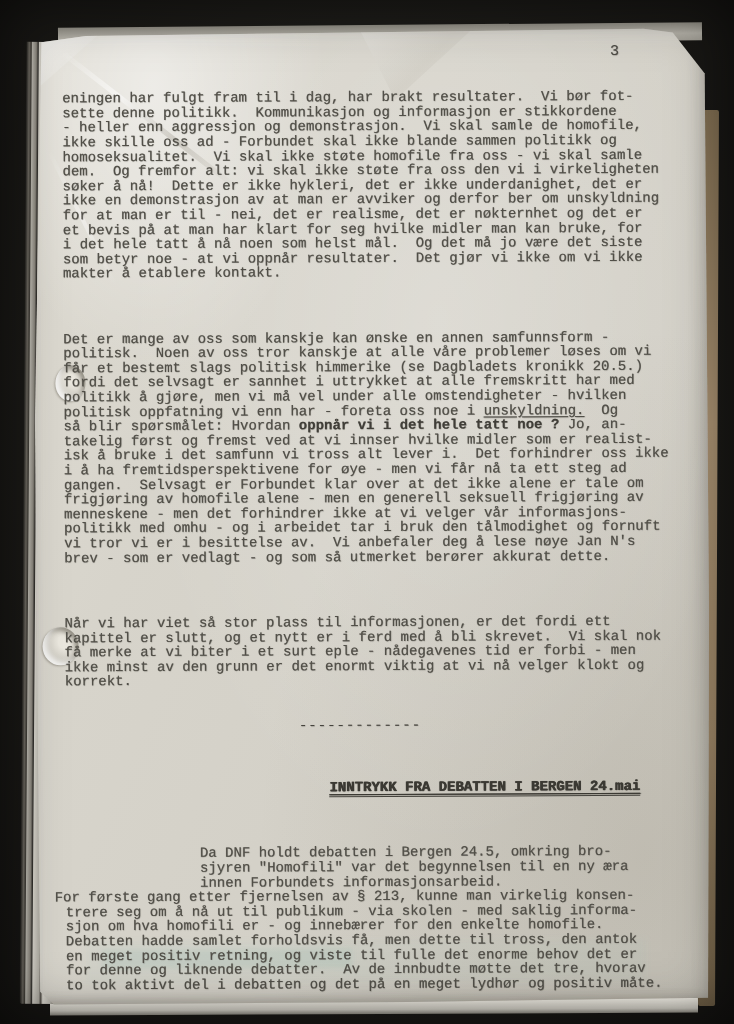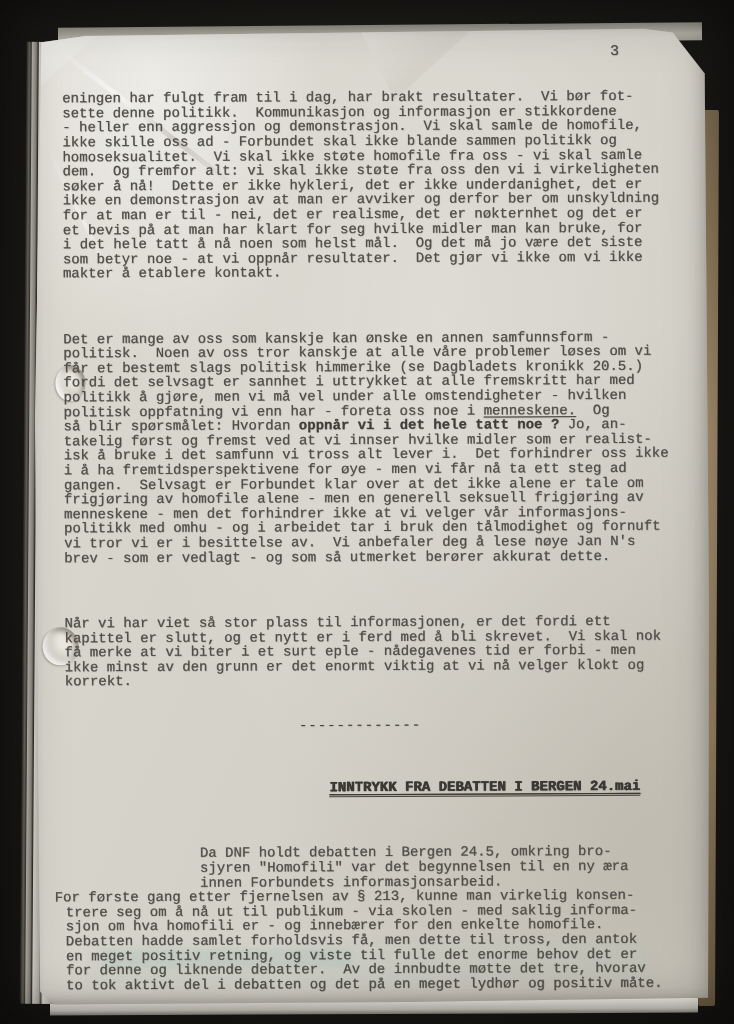--- a/index.html
+++ b/index.html
@@ -132,21 +132,21 @@
 et bevis på at man har klart for seg hvilke midler man kan bruke, for
 i det hele tatt å nå noen som helst mål.  Og det må jo være det siste
 som betyr noe - at vi oppnår resultater.  Det gjør vi ikke om vi ikke
 makter å etablere kontakt.</p>
 
       <p><span>Det er mange av oss som kanskje kan ønske en annen samfunnsform -
 politisk.  Noen av oss tror kanskje at alle våre problemer løses om vi
 får et bestemt slags politisk himmerike (se Dagbladets kronikk 20.5.)
 fordi det selvsagt er sannhet i uttrykket at alle fremskritt har med
 politikk å gjøre, men vi må vel under alle omstendigheter - hvilken
-politisk oppfatning vi enn har - foreta oss noe i </span><span class="u">menneskene.</span><span>  Og
+politisk oppfatning vi enn har - foreta oss noe i </span><span class="u">unskyldning.</span><span>  Og
 så blir spørsmålet: Hvordan </span><span class="b">oppnår vi i det hele tatt noe ?</span><span> Jo, an-
 takelig først og fremst ved at vi innser hvilke midler som er realist-
 isk å bruke i det samfunn vi tross alt lever i.  Det forhindrer oss ikke
 i å ha fremtidsperspektivene for øye - men vi får nå ta ett steg ad
 gangen.  Selvsagt er Forbundet klar over at det ikke alene er tale om
 frigjøring av homofile alene - men en generell seksuell frigjøring av
 menneskene - men det forhindrer ikke at vi velger vår informasjons-
 politikk med omhu - og i arbeidet tar i bruk den tålmodighet og fornuft
 vi tror vi er i besittelse av.  Vi anbefaler deg å lese nøye Jan N's
 brev - som er vedlagt - og som så utmerket berører akkurat dette.</span></p>

